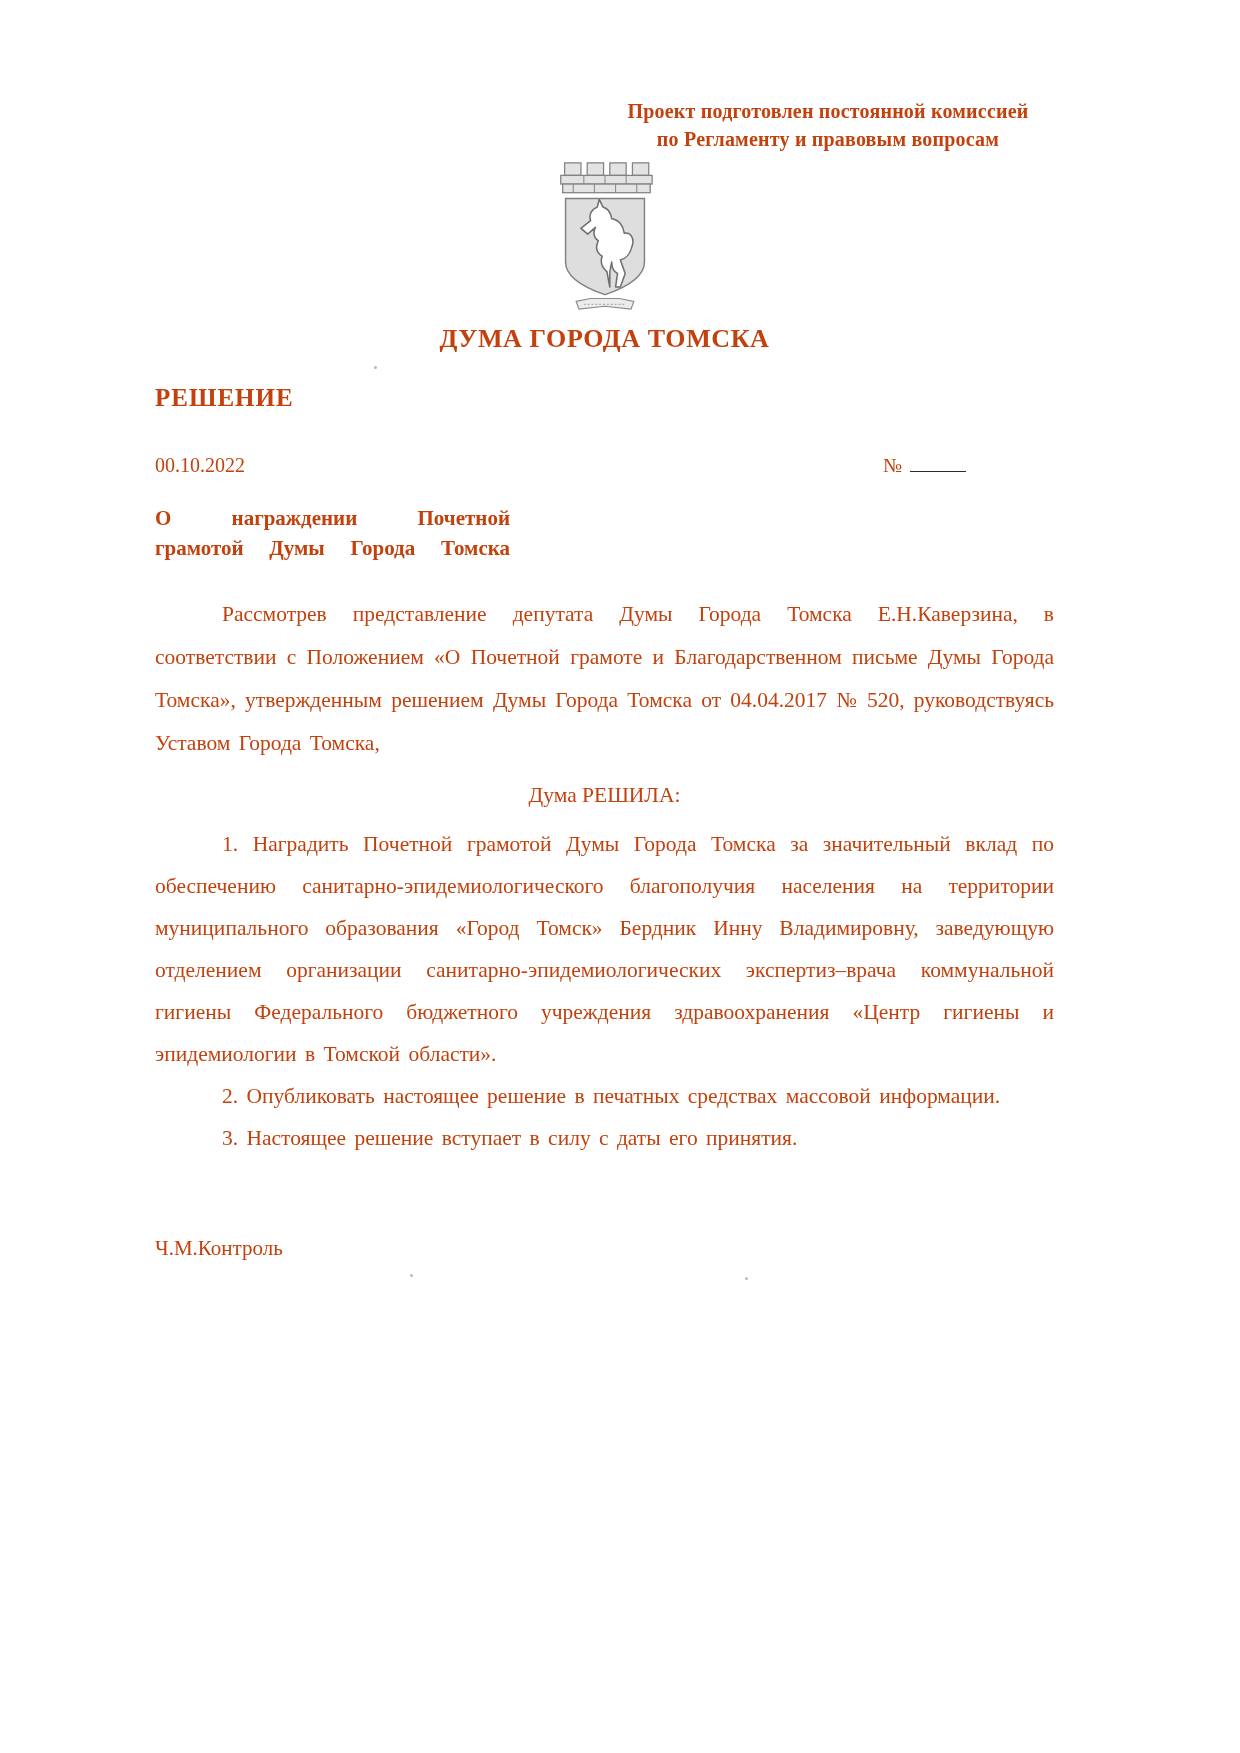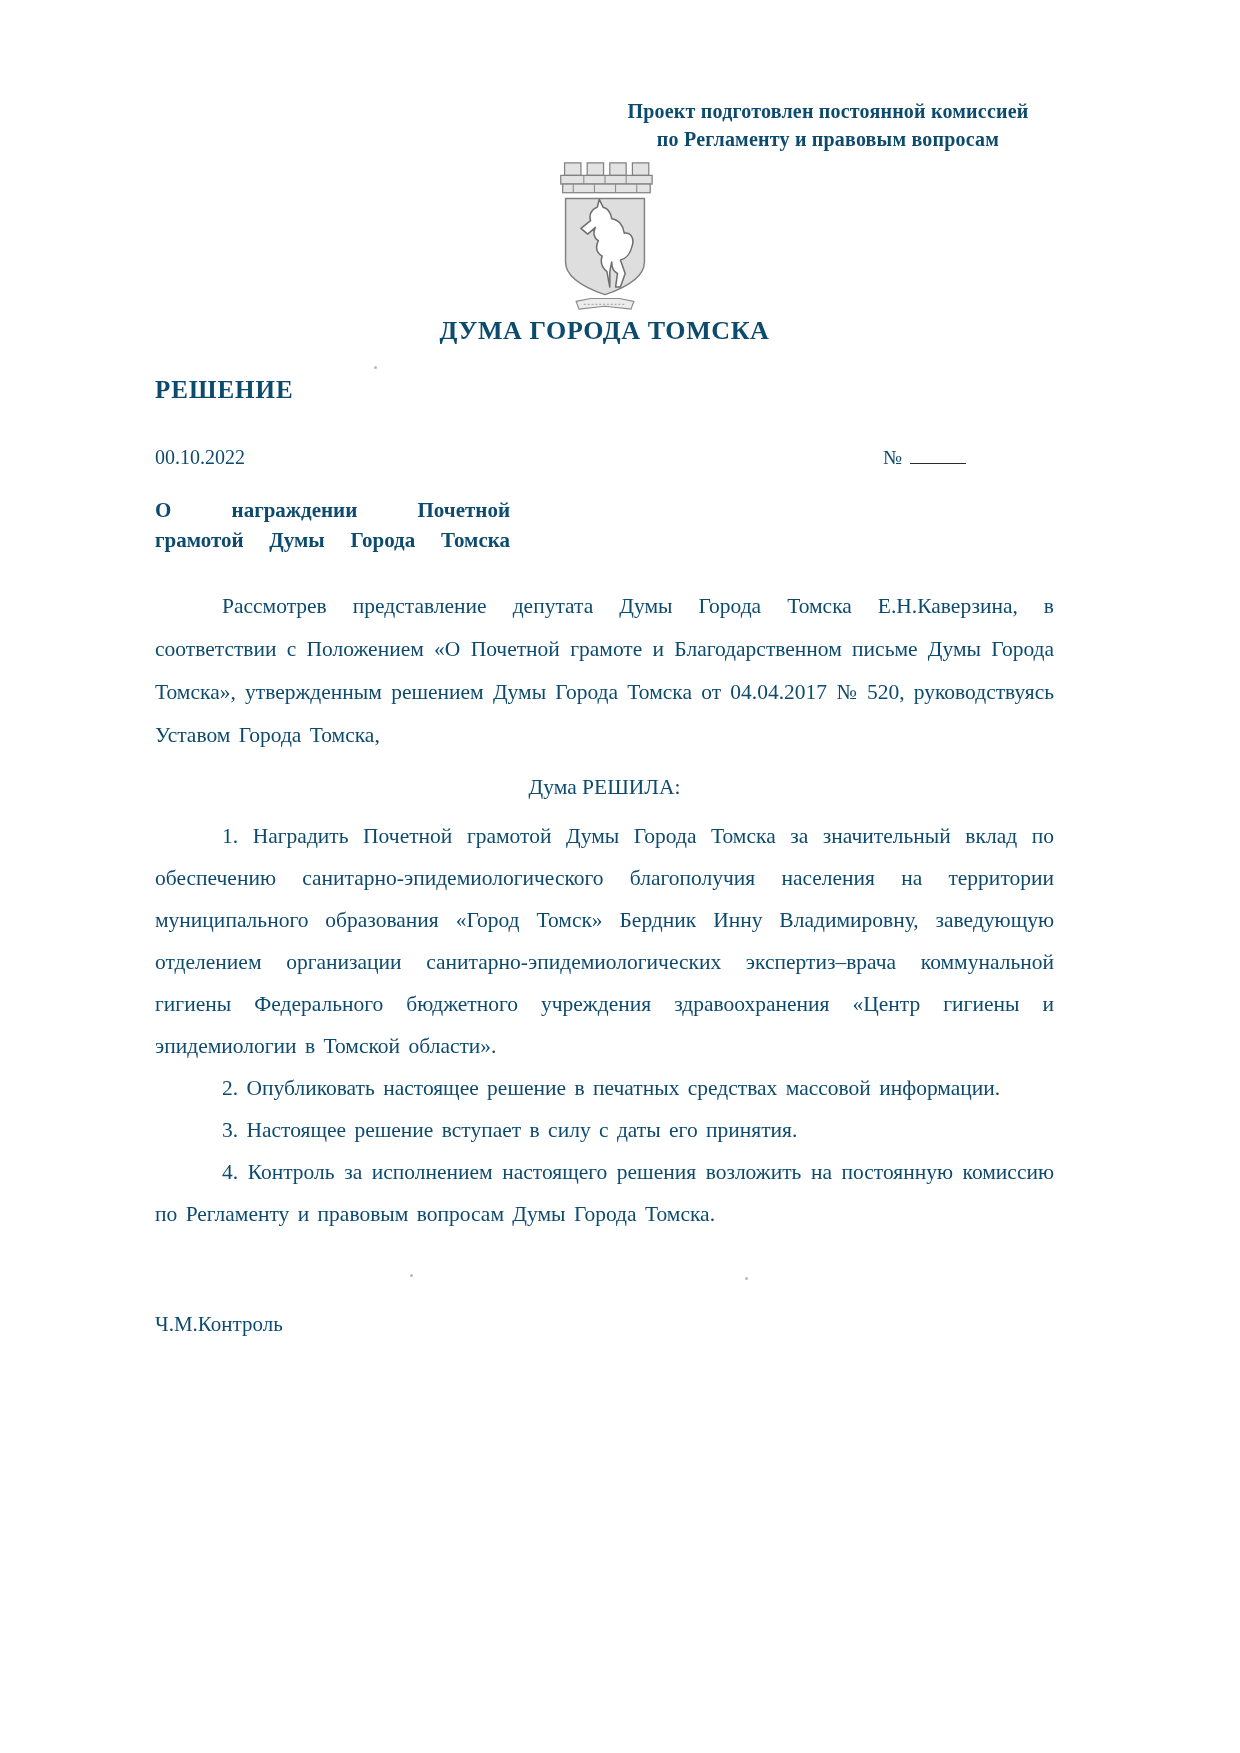--- a/index.html
+++ b/index.html
@@ -3,21 +3,21 @@
 <meta charset="utf-8">
 <style>
   html, body { margin: 0; padding: 0; background: #ffffff; }
   .page {
     width: 1240px;
     height: 1753px;
     box-sizing: border-box;
     padding: 97px 186px 0 155px;
     background: #ffffff;
     font-family: "Liberation Serif", "DejaVu Serif", serif;
-    color: #0c4a6e;
+    color: #c2410c;
     overflow: hidden;
     position: relative;
   }
 
   .prepared-note {
     margin-left: auto;
     width: 452px;
     text-align: center;
     font-weight: 700;
     font-size: 20px;
@@ -25,20 +25,21 @@
     letter-spacing: 0.2px;
   }
 
   .emblem-wrap { text-align: center; margin-top: 6px; }
   .emblem { width: 108px; height: 152px; }
 
   .org-title {
     text-align: center;
     font-weight: 700;
     font-size: 26px;
+    margin-top: 8px;
     letter-spacing: 0.6px;
   }
   .doc-type {
     text-align: left;
     font-weight: 700;
     font-size: 25px;
     margin-top: 30px;
     letter-spacing: 1px;
   }
 
@@ -148,21 +149,20 @@
     <div class="subject-line">грамотой Думы Города Томска</div>
   </div>
 
   <p class="body-para preamble">Рассмотрев представление депутата Думы Города Томска Е.Н.Каверзина, в соответствии с Положением «О Почетной грамоте и Благодарственном письме Думы Города Томска», утвержденным решением Думы Города Томска от 04.04.2017 № 520, руководствуясь Уставом Города Томска,</p>
 
   <div class="resolution-heading">Дума РЕШИЛА:</div>
 
   <p class="body-para item">1. Наградить Почетной грамотой Думы Города Томска за значительный вклад по обеспечению санитарно-эпидемиологического благополучия населения на территории муниципального образования «Город Томск» Бердник Инну Владимировну, заведующую отделением организации санитарно-эпидемиологических экспертиз–врача коммунальной гигиены Федерального бюджетного учреждения здравоохранения «Центр гигиены и эпидемиологии в Томской области».</p>
   <p class="body-para item">2. Опубликовать настоящее решение в печатных средствах массовой информации.</p>
   <p class="body-para item">3. Настоящее решение вступает в силу с даты его принятия.</p>
-  <p class="body-para item">4. Контроль за исполнением настоящего решения возложить на постоянную комиссию по Регламенту и правовым вопросам Думы Города Томска.</p>
 
   <div class="signature-row">
     <div class="sig-name">Ч.М.Контроль</div>
   </div>
 
   <div class="artifact a1"></div>
   <div class="artifact a2"></div>
   <div class="artifact a3"></div>
 
 </div>

